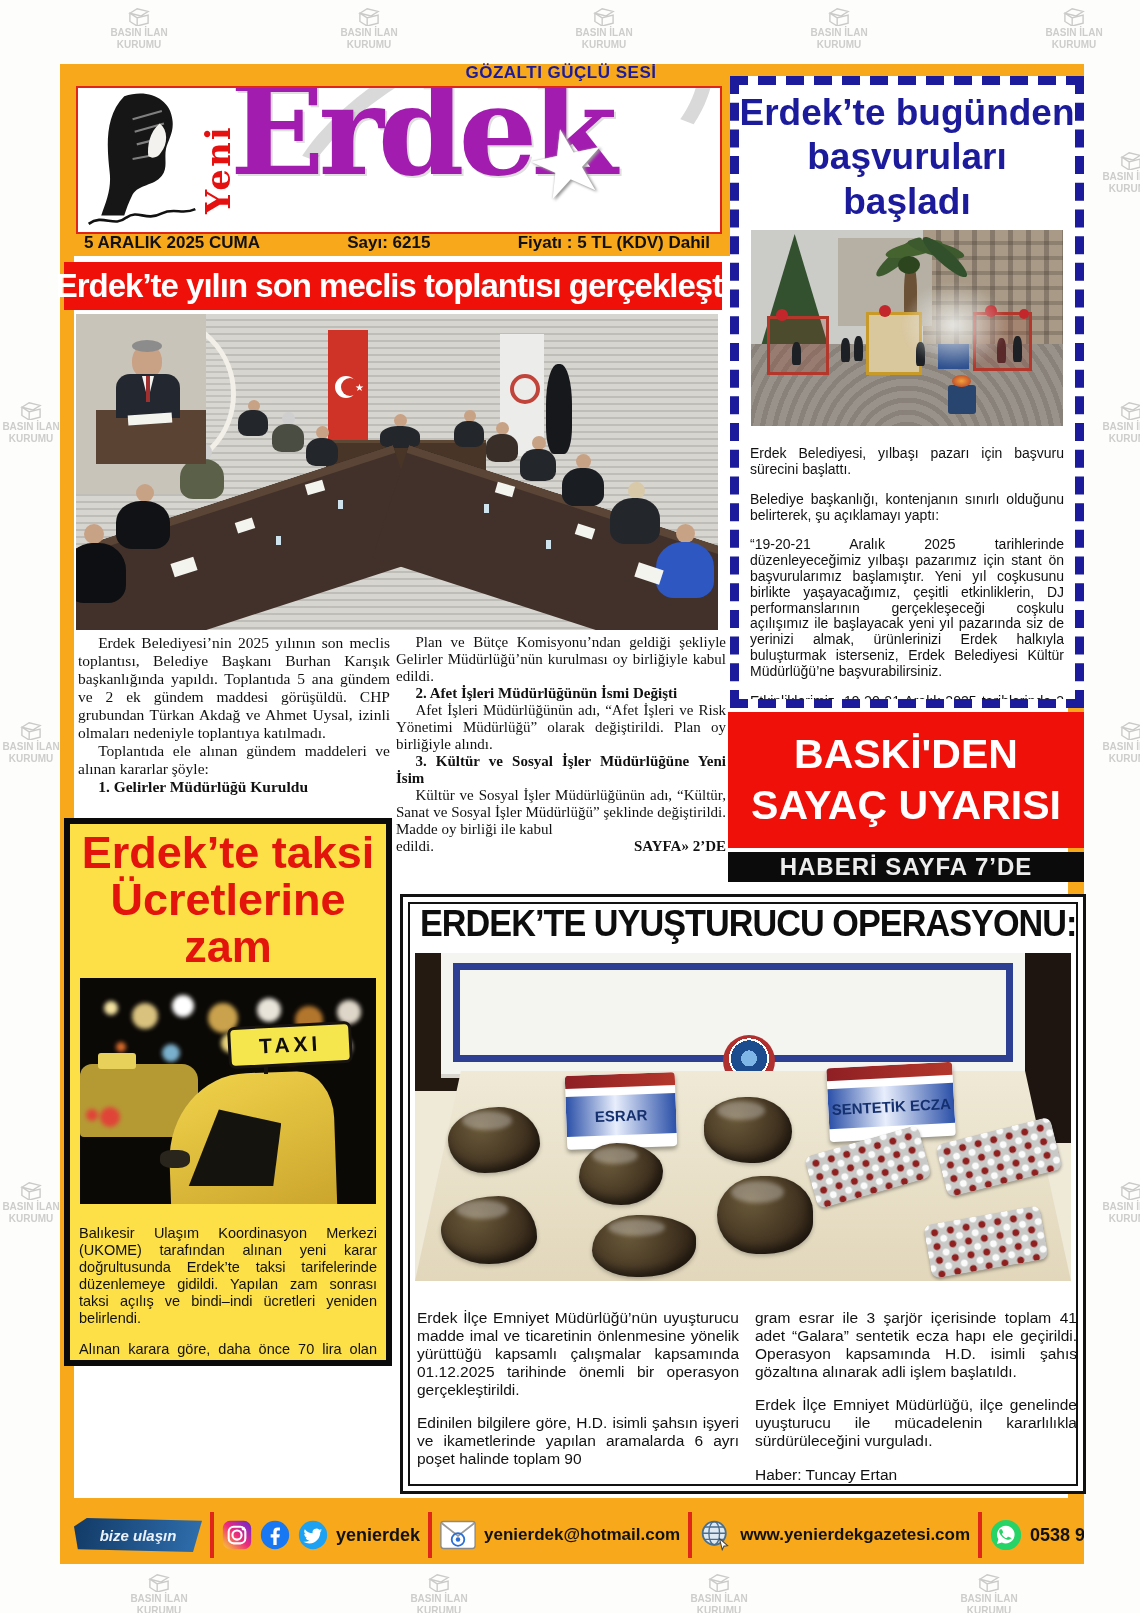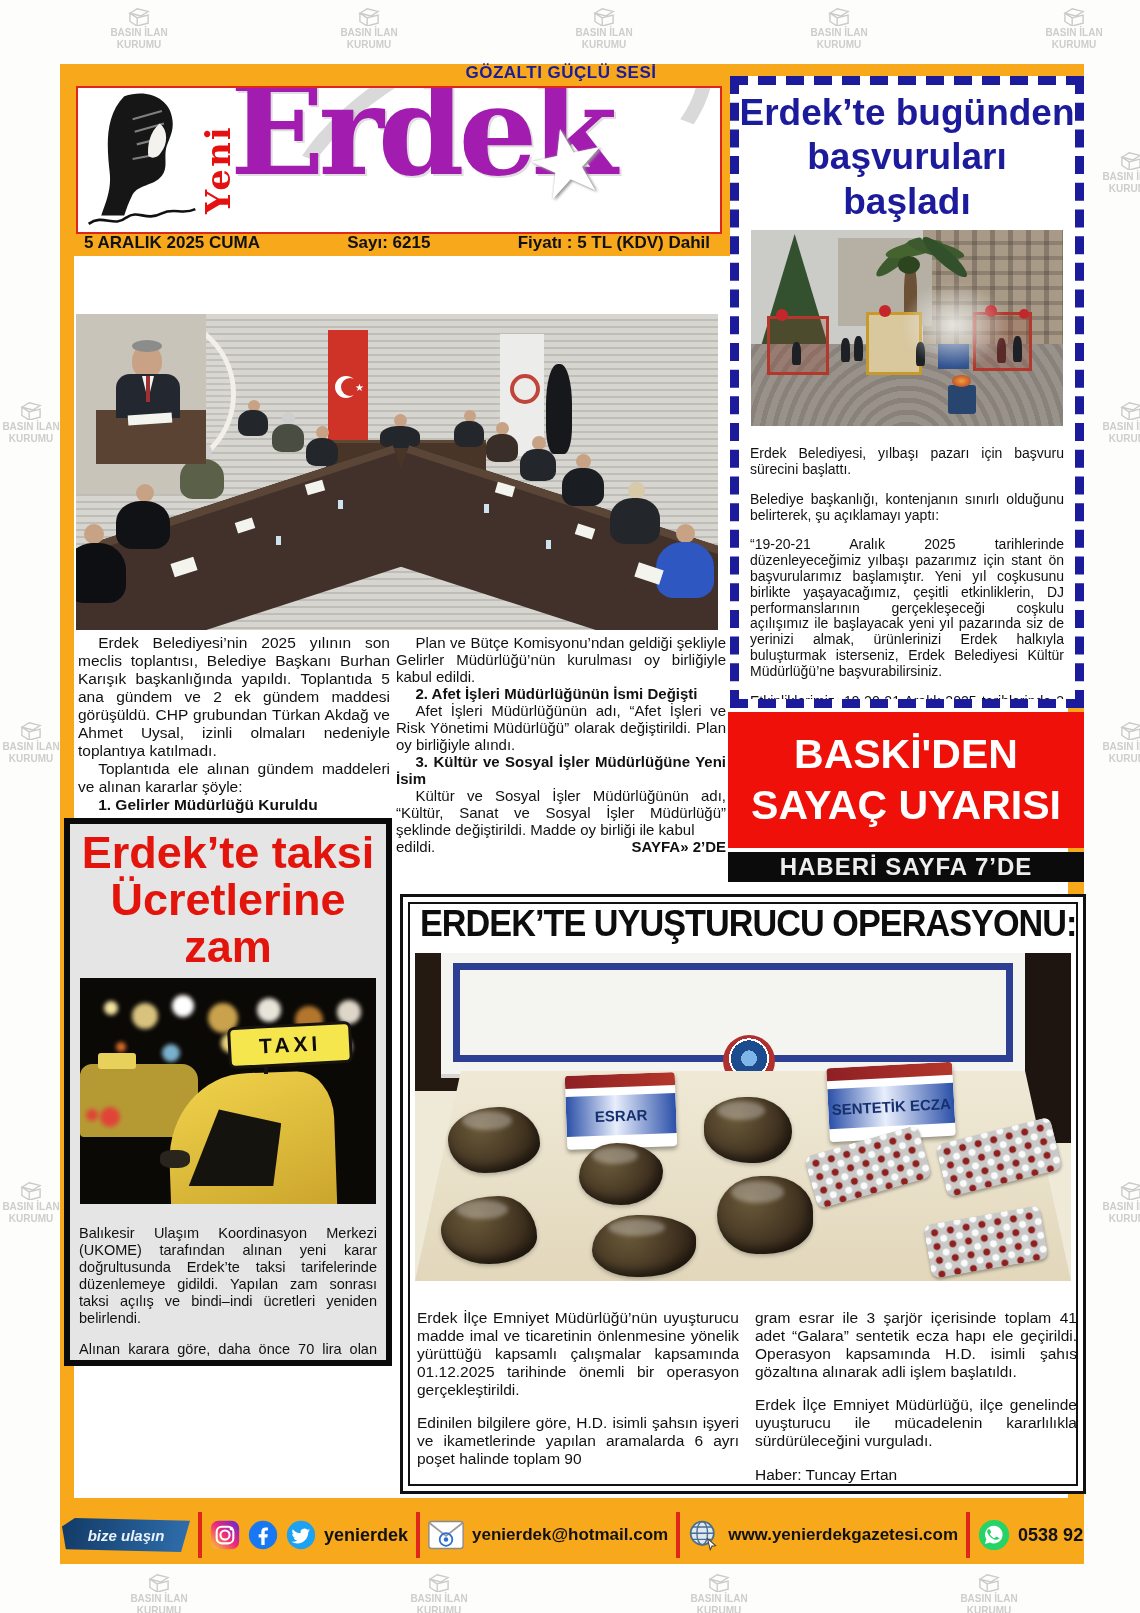--- a/index.html
+++ b/index.html
@@ -40,33 +40,33 @@
               background:repeating-linear-gradient(#d7d5d0 0 5px,#bfbdb8 5px 7px);}
   .mp{position:absolute;}
   .headtable{left:250px;top:126px;width:160px;height:44px;background:#483527;border-top:3px solid #5d4836;}
   .sidetable{width:360px;height:118px;background:#42312a;box-shadow:inset 0 8px 0 #5a4536;}
   .person{border-radius:45% 45% 30% 30%;background:#23262b;}
   .head{border-radius:50%;background:#c8a285;}
   .paper{background:#f4f4ef;width:18px;height:11px;}
   .bottle{background:#cfe3ee;width:5px;height:9px;}
   .inset{left:8px;top:10px;width:150px;height:150px;border-radius:50%;border:5px solid #f2efe9;
          overflow:hidden;z-index:6;background:repeating-linear-gradient(#d9d7d2 0 4px,#c3c1bc 4px 6px);}
-  .lead-col{z-index:4;font-size:15.5px;line-height:18px;text-align:justify;overflow:hidden;}
+  .lead-col{z-index:4;font-size:15.5px;line-height:18px;text-align:justify;overflow:hidden;font-family:Liberation Serif, serif;}
   .lead-col p,.txt p{margin:0;text-indent:1.3em;}
   .b{font-weight:bold;}
   .tailrow{display:flex;justify-content:space-between;}
   
   .ny-box{left:730px;top:76px;width:354px;height:632px;background:#fff;border:9px dashed #1b1b9c;
           z-index:4;box-sizing:border-box;overflow:hidden;}
   .ny-hl{margin-top:6px;text-align:center;color:#1b1b9c;font-weight:bold;font-size:37px;line-height:1.2;}
   .ny-photo{position:relative;margin:6px auto 0 auto;width:312px;height:196px;overflow:hidden;background:#cbcbc7;}
   .ny-txt{margin:6px auto 0 auto;width:314px;height:300px;font-size:14px;line-height:15.8px;
           text-align:justify;overflow:hidden;}
   
-  .taxi-box{left:64px;top:818px;width:328px;height:548px;background:#e5e5e5;border:6px solid #0a0a0a;
+  .taxi-box{left:64px;top:818px;width:328px;height:548px;background:#fde047;border:6px solid #0a0a0a;
             z-index:4;box-sizing:border-box;overflow:hidden;}
   .taxi-hl{margin-top:6px;text-align:center;color:#e3140c;font-weight:bold;font-size:45px;line-height:1.04;}
   .taxi-photo{position:relative;margin:8px auto 0 auto;width:296px;height:226px;overflow:hidden;background:#0b0906;}
   .taxi-txt{margin:6px auto 0 auto;width:298px;height:322px;font-size:14.5px;line-height:17px;
             text-align:justify;overflow:hidden;}
   
   .baski{left:728px;top:712px;width:356px;height:136px;background:#EE1009;z-index:4;color:#fff;
          display:flex;flex-direction:column;align-items:center;justify-content:center;
          font-weight:bold;font-size:41px;line-height:1.25;}
   .haberi{left:728px;top:852px;width:356px;height:30px;background:#0b0b0b;z-index:4;color:#ededed;
@@ -95,21 +95,21 @@
        background-size:16px 14px,16px 14px;background-position:2px 2px,10px 9px;
        box-shadow:0 2px 3px rgba(0,0,0,.3);}
   .sign-card{position:absolute;width:110px;height:74px;background:#fff;border-radius:4px;
        box-shadow:0 3px 4px rgba(0,0,0,.35);overflow:hidden;}
   .sc-stripe{height:13px;background:linear-gradient(90deg,#8e1f24,#b3372b);}
   .sc-band{height:40px;margin-top:8px;display:flex;align-items:center;justify-content:center;
        background:linear-gradient(90deg,#2b50a8,#e8eefc 45%,#2b50a8);
        color:#15306e;font-weight:bold;font-size:15px;}
   
   .footer{left:60px;top:1506px;width:1024px;height:58px;background:#F7A81B;z-index:4;display:flex;
-          align-items:center;gap:8px;padding:0 2px;box-sizing:border-box;font-weight:bold;overflow:hidden;}
+          align-items:center;gap:8px;padding:0 14px;box-sizing:border-box;font-weight:bold;overflow:hidden;}
   .sep{width:4px;height:46px;background:#e0261b;flex:0 0 auto;}
   .badge{flex:0 0 auto;width:128px;height:34px;background:linear-gradient(100deg,#123a66,#2f6fae);
          clip-path:polygon(0 25%,10% 0,100% 8%,93% 100%,3% 92%);display:flex;align-items:center;
          justify-content:center;color:#eaf2fb;font-style:italic;font-size:15px;}
   .fico{flex:0 0 auto;display:block;}
   .ftxt{font-size:18px;white-space:nowrap;}
   .ftxt.small{font-size:17px;}
   
   .sil{position:absolute;background:#1d2125;border-radius:40% 40% 20% 20%;}
   .glow{position:absolute;border-radius:50%;filter:blur(2px);}
@@ -183,20 +183,21 @@
     <div class="swoosh"></div>
     <div class="erdek">Erdek</div>
     <div class="star">★</div>
   </div>
   <div class="abs datestrip">
     <span>5 ARALIK 2025 CUMA</span>
     <span>Sayı: 6215</span>
     <span>Fiyatı : 5 TL  (KDV) Dahil</span>
   </div>
 
+  <div class="abs lead-hl">Erdek’te yılın son meclis toplantısı gerçekleşti</div>
   <div class="abs lead-photo">
     <div class="mp" style="left:0;top:0;width:130px;height:180px;background:#c9c4ba;"></div>
     <div class="mp" style="left:252px;top:16px;width:40px;height:132px;background:#cf3227;">
       <div style="position:absolute;left:7px;top:46px;width:22px;height:22px;border-radius:50%;background:#fff;"></div>
       <div style="position:absolute;left:13px;top:48px;width:18px;height:18px;border-radius:50%;background:#cf3227;"></div>
       <div style="position:absolute;left:27px;top:52px;color:#fff;font-size:10px;">★</div>
     </div>
     <div class="mp" style="left:424px;top:20px;width:44px;height:122px;background:#ececea;">
       <div style="position:absolute;left:10px;top:40px;width:22px;height:22px;border-radius:50%;border:4px solid #c0443a;"></div>
     </div>

